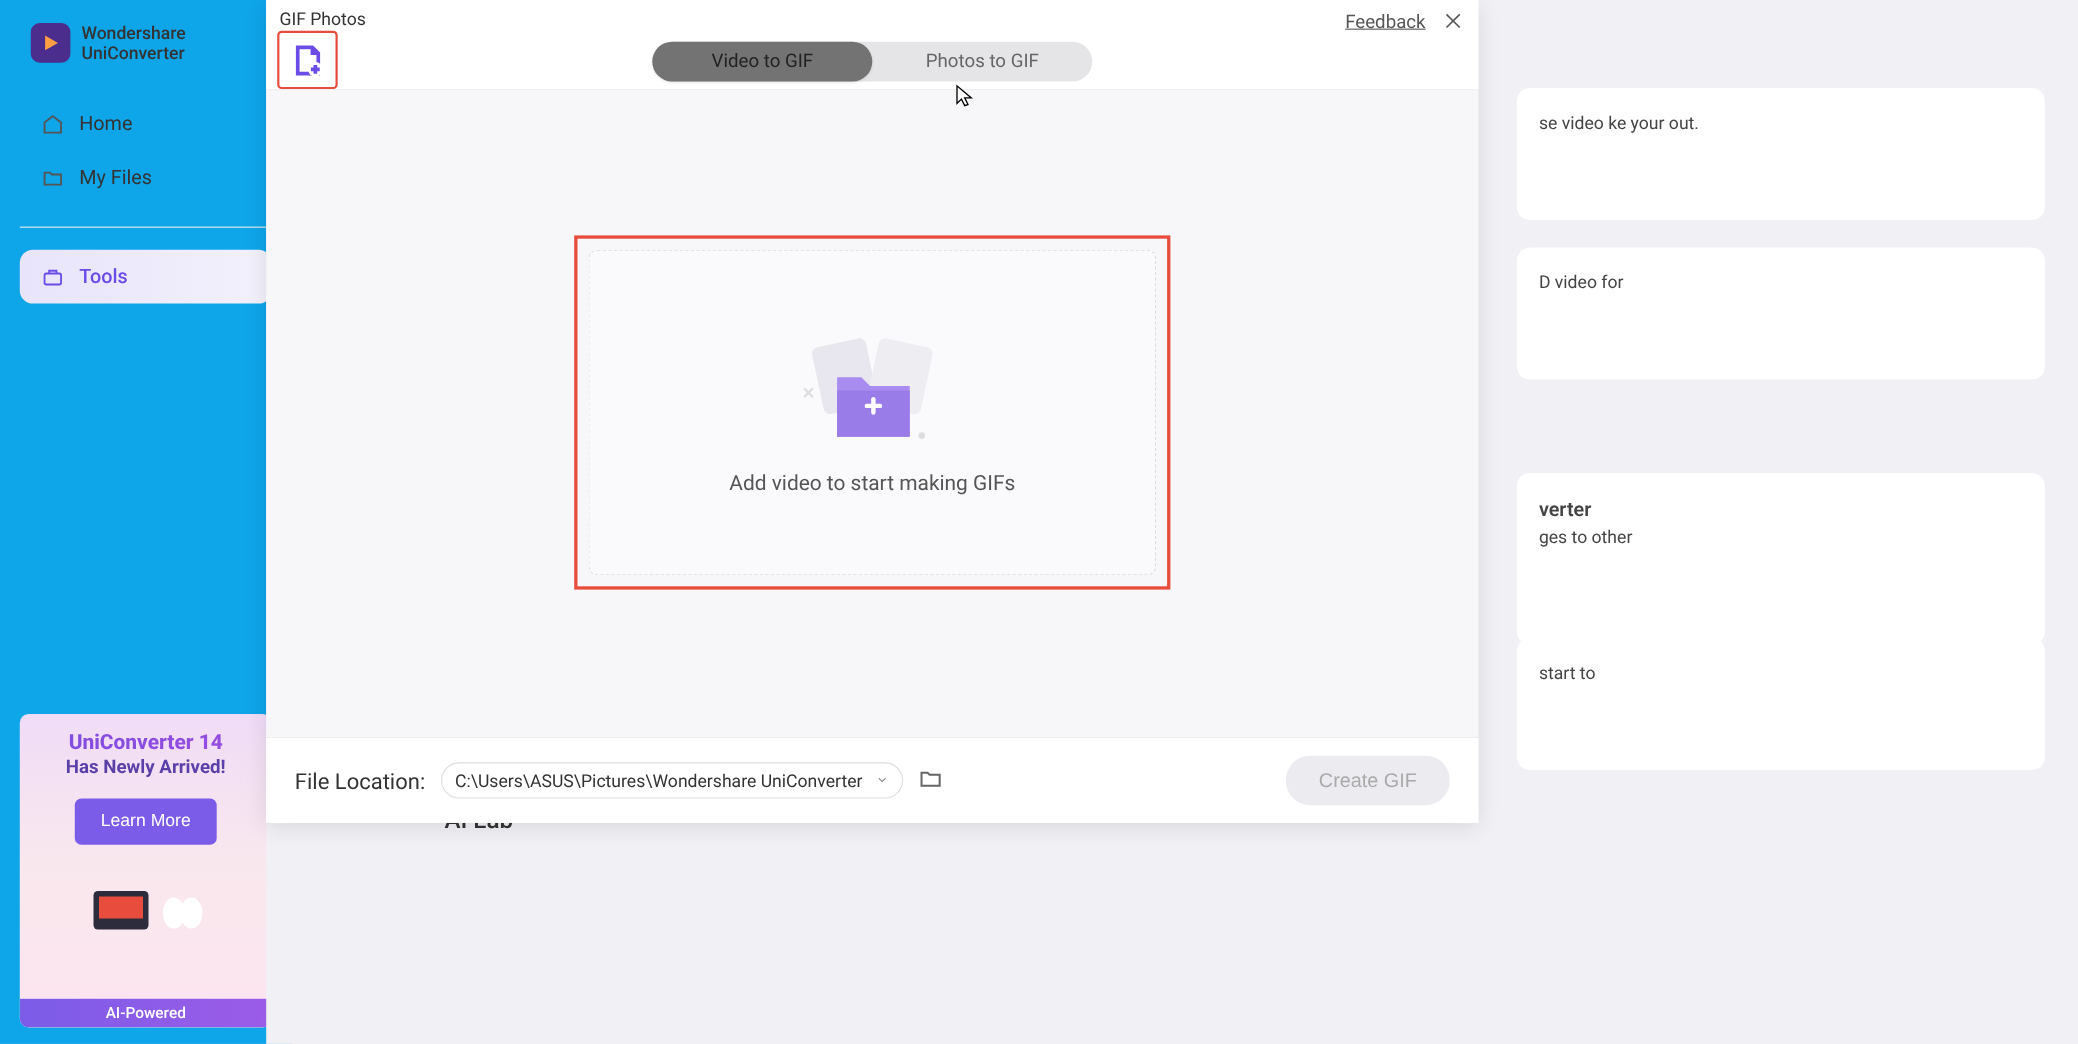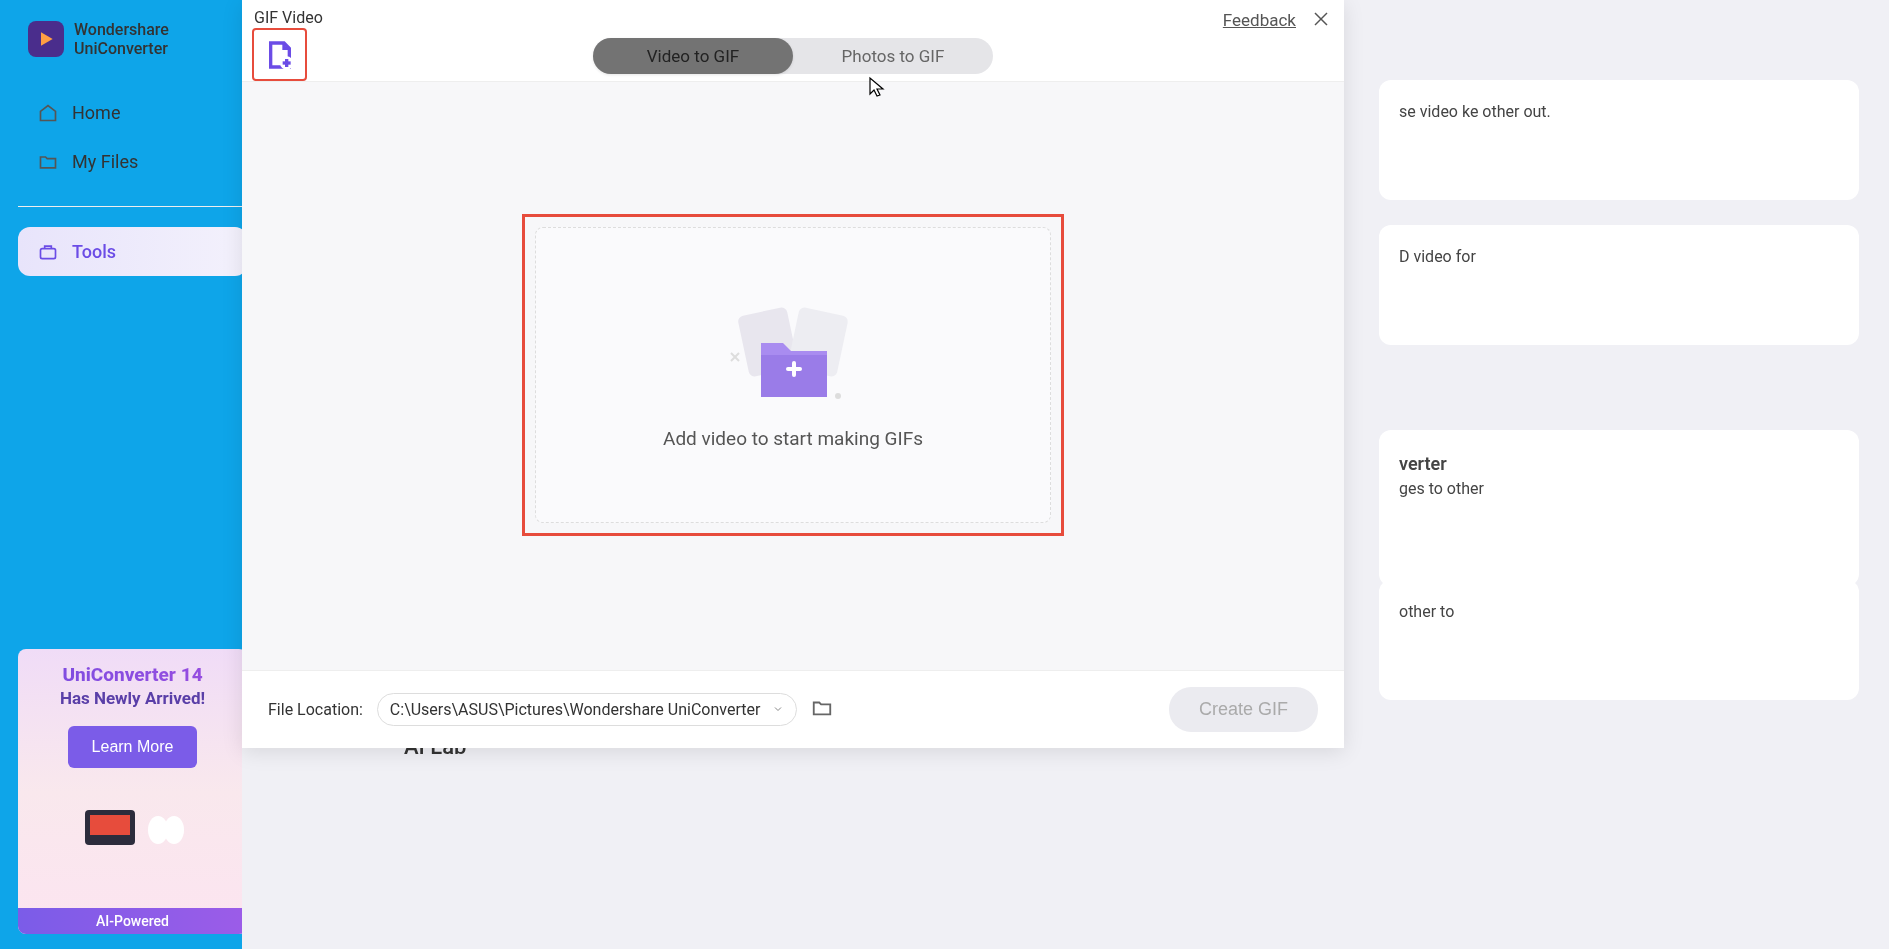--- a/index.html
+++ b/index.html
@@ -47,21 +47,21 @@
     .tab.active { background:#737373; color:#222; box-shadow:0 1px 3px rgba(0,0,0,0.1); }
 
     .cursor-icon { position:absolute; left:626px; top:76px; pointer-events:none; }
 
     .dropzone-wrap { position:absolute; left:280px; top:214px; width:542px; height:322px; border:3px solid #e74c3c; display:flex; align-items:center; justify-content:center; }
     .dropzone { width:516px; height:296px; border:1px dashed #ddd; border-radius:8px; background:#fafafc; display:flex; flex-direction:column; align-items:center; justify-content:center; gap:16px; cursor:pointer; }
     .drop-art { position:relative; width:160px; height:110px; }
     .drop-text { font-size:19px; color:#555; }
 
     .footer-bar { position:absolute; bottom:0; left:0; right:0; height:78px; background:#fff; border-top:1px solid #eee; display:flex; align-items:center; padding:0 26px; gap:14px; }
-    .file-loc-label { font-size:16px; color:#333; }
+    .file-loc-label { font-size:20px; color:#333; }
     .file-path-box { display:flex; align-items:center; border:1px solid #ddd; border-radius:20px; padding:6px 12px; width:420px; background:#fff; }
     .file-path-text { flex:1; font-size:16px; color:#333; white-space:nowrap; overflow:hidden; }
     .create-btn { margin-left:auto; background:#ebebf0; color:#aaa; border:none; padding:12px 30px; font-size:18px; border-radius:22px; font-weight:500; cursor:not-allowed; }
   </style>
 </head>
 <body>
 
 <div class="sidebar">
   <div class="brand">
     <div class="brand-icon">
@@ -119,38 +119,38 @@
           <ellipse cx="12" cy="30" rx="10" ry="14" fill="#fff"></ellipse>
           <ellipse cx="28" cy="30" rx="10" ry="14" fill="#fff"></ellipse>
         </svg>
     </div>
     <div class="promo-footer">AI-Powered</div>
   </div>
 </div>
 
 <div class="bg-page">
   <div class="bg-card bg-card-1">
-    <span>se video ke other out.</span>
+    <span>se video ke your out.</span>
   </div>
   <div class="bg-card bg-card-2">
     <span>D video for</span>
   </div>
   <div class="bg-card bg-card-3">
     <span style="font-weight:600;font-size:18px">verter</span><br>
     <span>ges to other</span>
   </div>
   <div class="bg-card bg-card-4">
-    <span>other to</span>
+    <span>start to</span>
   </div>
   <div class="ai-lab">AI Lab</div>
 </div>
 
 <div class="modal">
   <div class="modal-header">
-    <div class="modal-title">GIF Video</div>
+    <div class="modal-title">GIF Photos</div>
     <div class="feedback-link">Feedback</div>
     <div class="close-btn">
       <svg width="18" height="18" viewBox="0 0 24 24" stroke="currentColor" stroke-width="2">
           <line x1="4" y1="4" x2="20" y2="20"></line>
           <line x1="20" y1="4" x2="4" y2="20"></line>
         </svg>
     </div>
 
     <div class="gif-icon-box">
       <svg width="32" height="32" viewBox="0 0 24 24">

